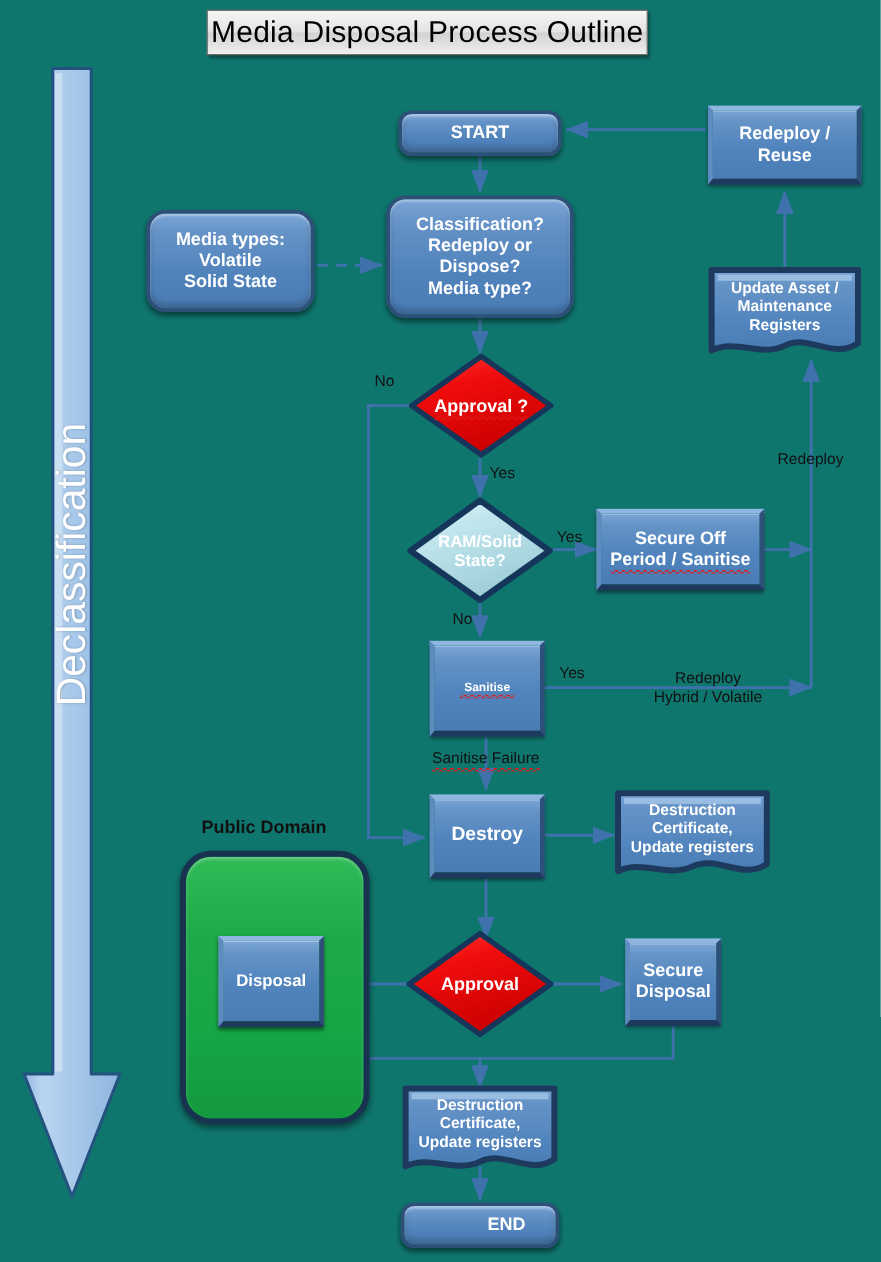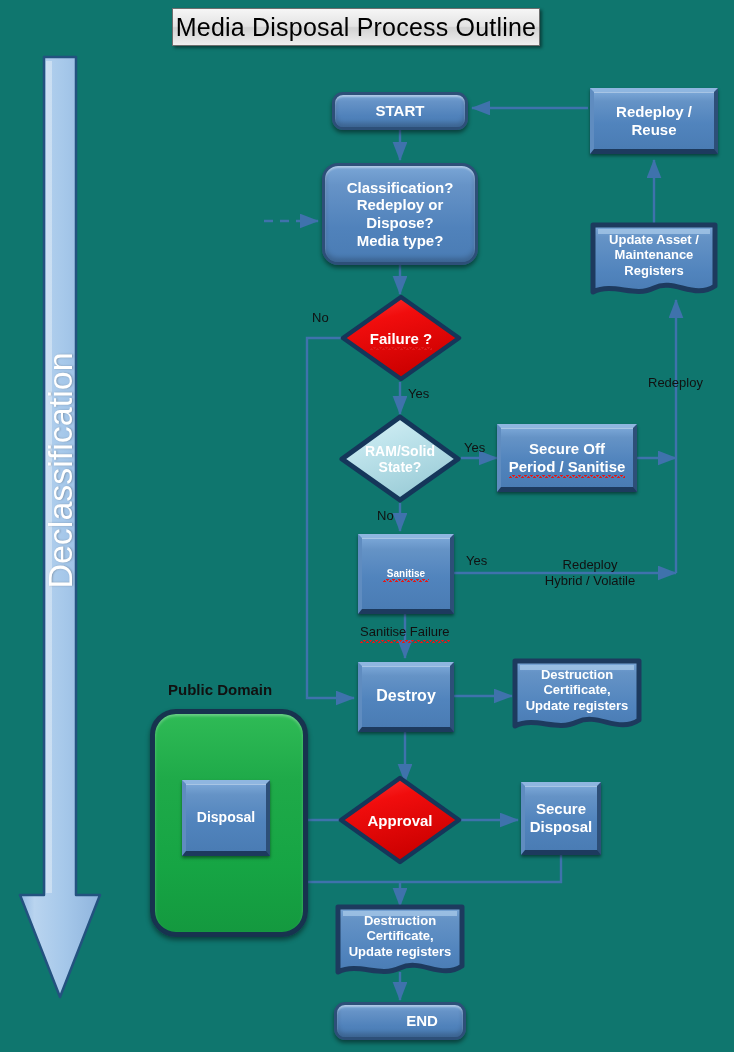--- a/index.html
+++ b/index.html
@@ -259,20 +259,27 @@
     </svg>
     <div class="txt" style="height:66px;font-size:13px;">
       <div>
         <span>Update Asset /</span><br>
         <span>Maintenance</span><br>
         <span>Registers</span>
       </div>
     </div>
   </div>
 
+  <div class="node round3d" style="left:122px;top:175px;width:140px;height:85px;font-size:15px;">
+    <span class="txt">
+      <span>Media types:</span><br>
+      <span>Volatile</span><br>
+      <span>Solid State</span>
+    </span>
+  </div>
 
   <div class="node round3d" style="left:322px;top:163px;width:156px;height:102px;font-size:15px;">
     <span class="txt">
       <span>Classification?</span><br>
       <span>Redeploy or</span><br>
       <span>Dispose?</span><br>
       <span>Media type?</span>
     </span>
   </div>
 
@@ -281,21 +288,21 @@
       <defs>
         <linearGradient id="redG" x1="0" y1="0" x2="0.4" y2="1">
           <stop offset="0%" stop-color="#ff3b3b"></stop>
             <stop offset="35%" stop-color="#f10d0d"></stop>
           <stop offset="100%" stop-color="#cc0000"></stop>
         </linearGradient>
       </defs>
       <path d="M61,3 L119,44 L61,85 L3,44 Z" fill="url(#redG)" stroke="#15365a" stroke-width="4.5" stroke-linejoin="round"></path>
     </svg>
     <span class="txt" style="font-size:15px;">
-      <span class="sq">Failure ?</span>
+      <span class="sq">Approval ?</span>
     </span>
   </div>
 
   <div class="diamond" style="left:339px;top:414px;width:122px;height:89px;">
     <svg class="dsvg" width="122" height="89" viewBox="0 0 122 89">
       <defs>
         <linearGradient id="cyanG" x1="0" y1="0" x2="0.5" y2="1">
           <stop offset="0%" stop-color="#d9f2f7"></stop>
             <stop offset="40%" stop-color="#bfe4ec"></stop>
           <stop offset="100%" stop-color="#9ccdd8"></stop>

